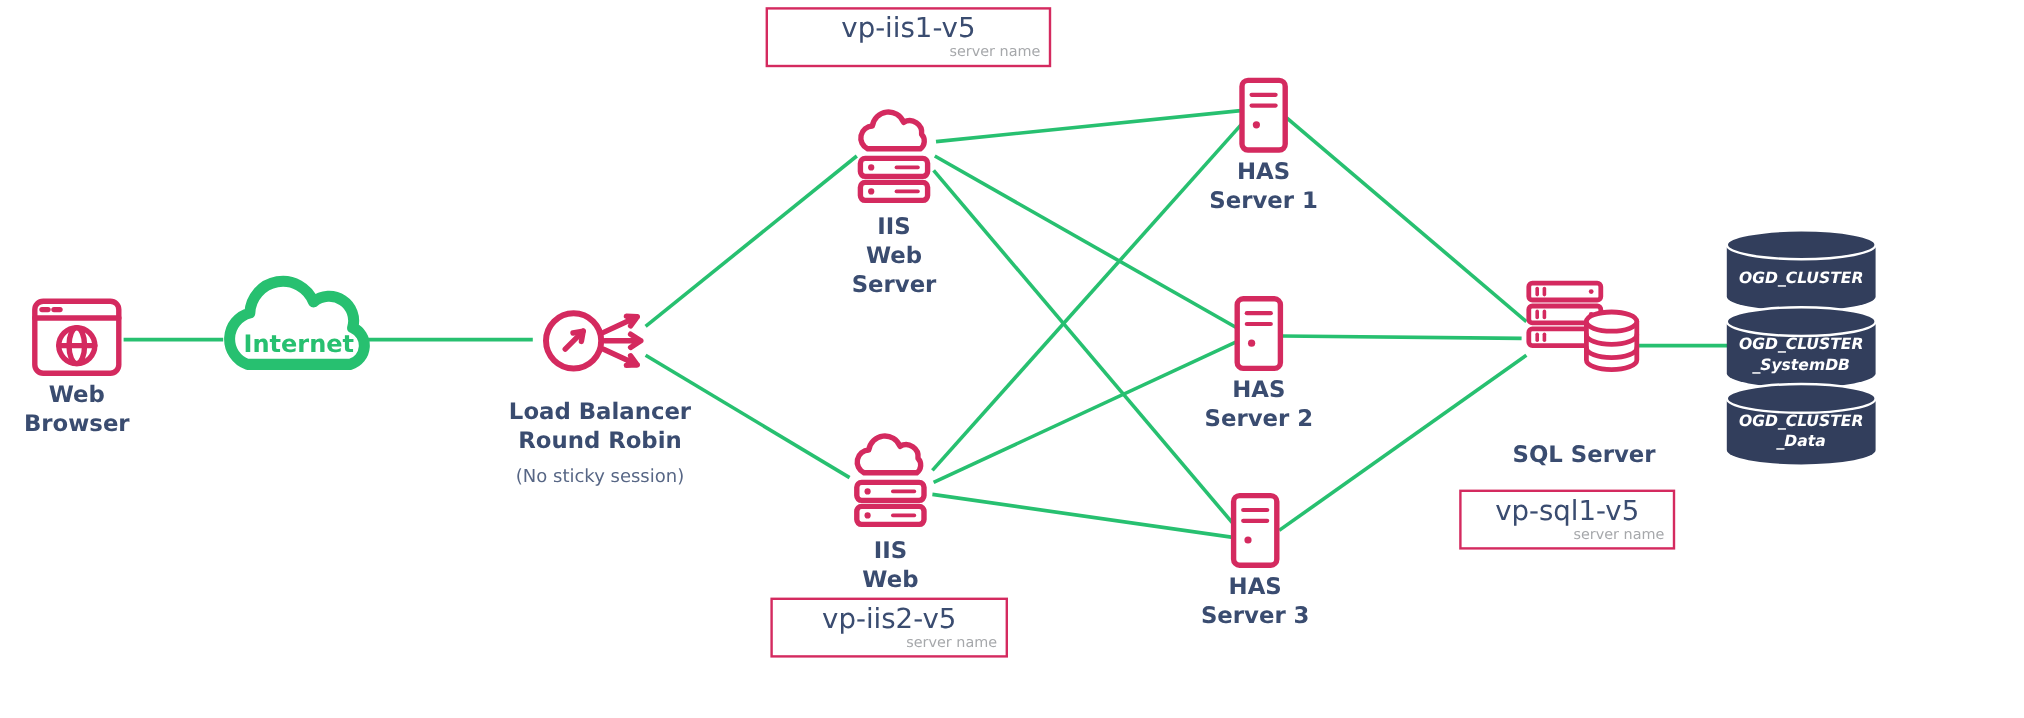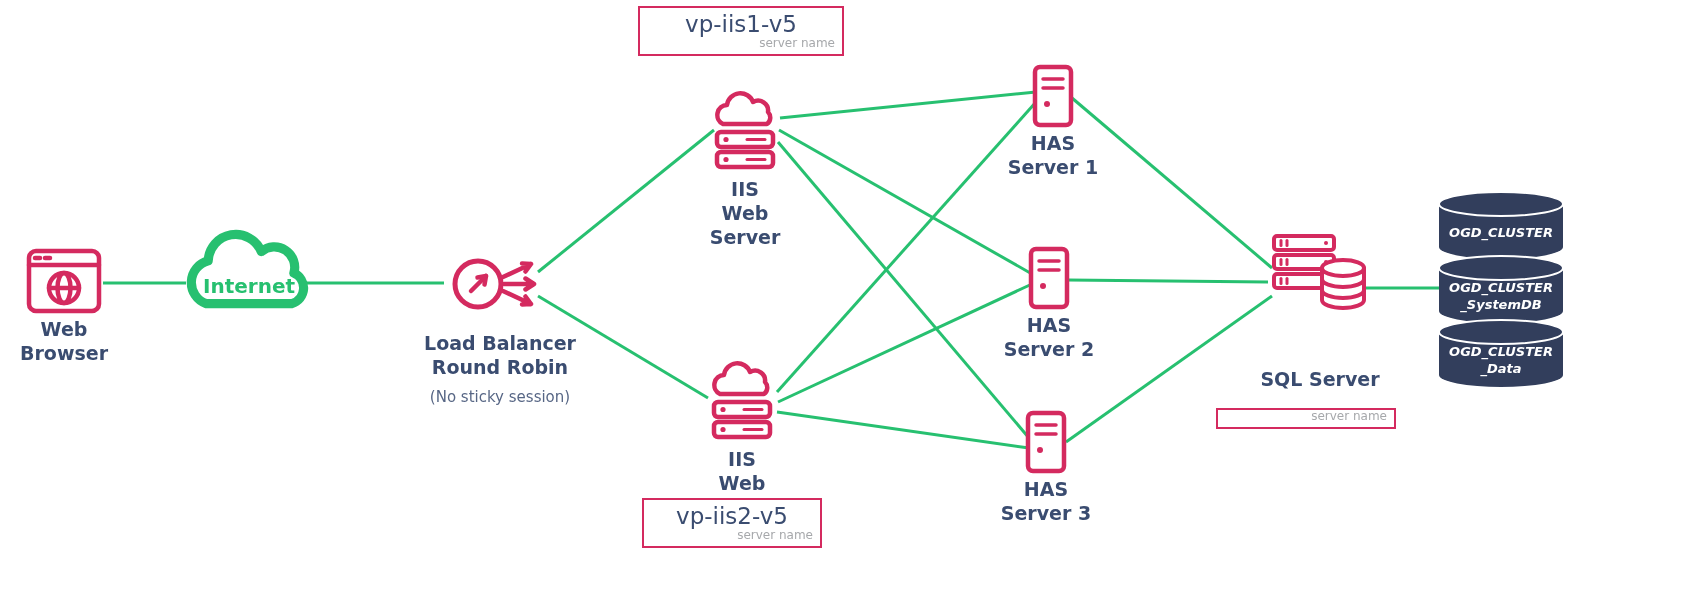--- a/index.html
+++ b/index.html
@@ -213,25 +213,26 @@
     <div class="cyl" style="top:128px;">
       <svg width="130" height="72" viewBox="0 0 130 72">
         <path class="dbshape" d="M3 14 V57 A 62 12 0 0 0 127 57 V14 Z"></path>
         <ellipse class="dbshape" cx="65" cy="14" rx="62" ry="12" stroke="#fff" stroke-width="2"></ellipse>
       </svg>
       <div class="cyl-label">OGD_CLUSTER
 _Data</div>
     </div>
   </div>
 
-  <div class="tag" style="left:638px;top:6px;width:206px;">
+  <div class="tag" style="left:638px;top:6px;width:238px;">
     <div class="tag-name">vp-iis1-v5</div>
     <div class="tag-caption">server name</div>
   </div>
-  <div class="tag" style="left:642px;top:498px;width:180px;">
+  <div class="tag" style="left:642px;top:498px;width:198px;">
     <div class="tag-name">vp-iis2-v5</div>
     <div class="tag-caption">server name</div>
   </div>
   <div class="tag" style="left:1216px;top:408px;width:180px;">
+    <div class="tag-name">vp-sql1-v5</div>
     <div class="tag-caption">server name</div>
   </div>
 
 </div>
 
 </body></html>

